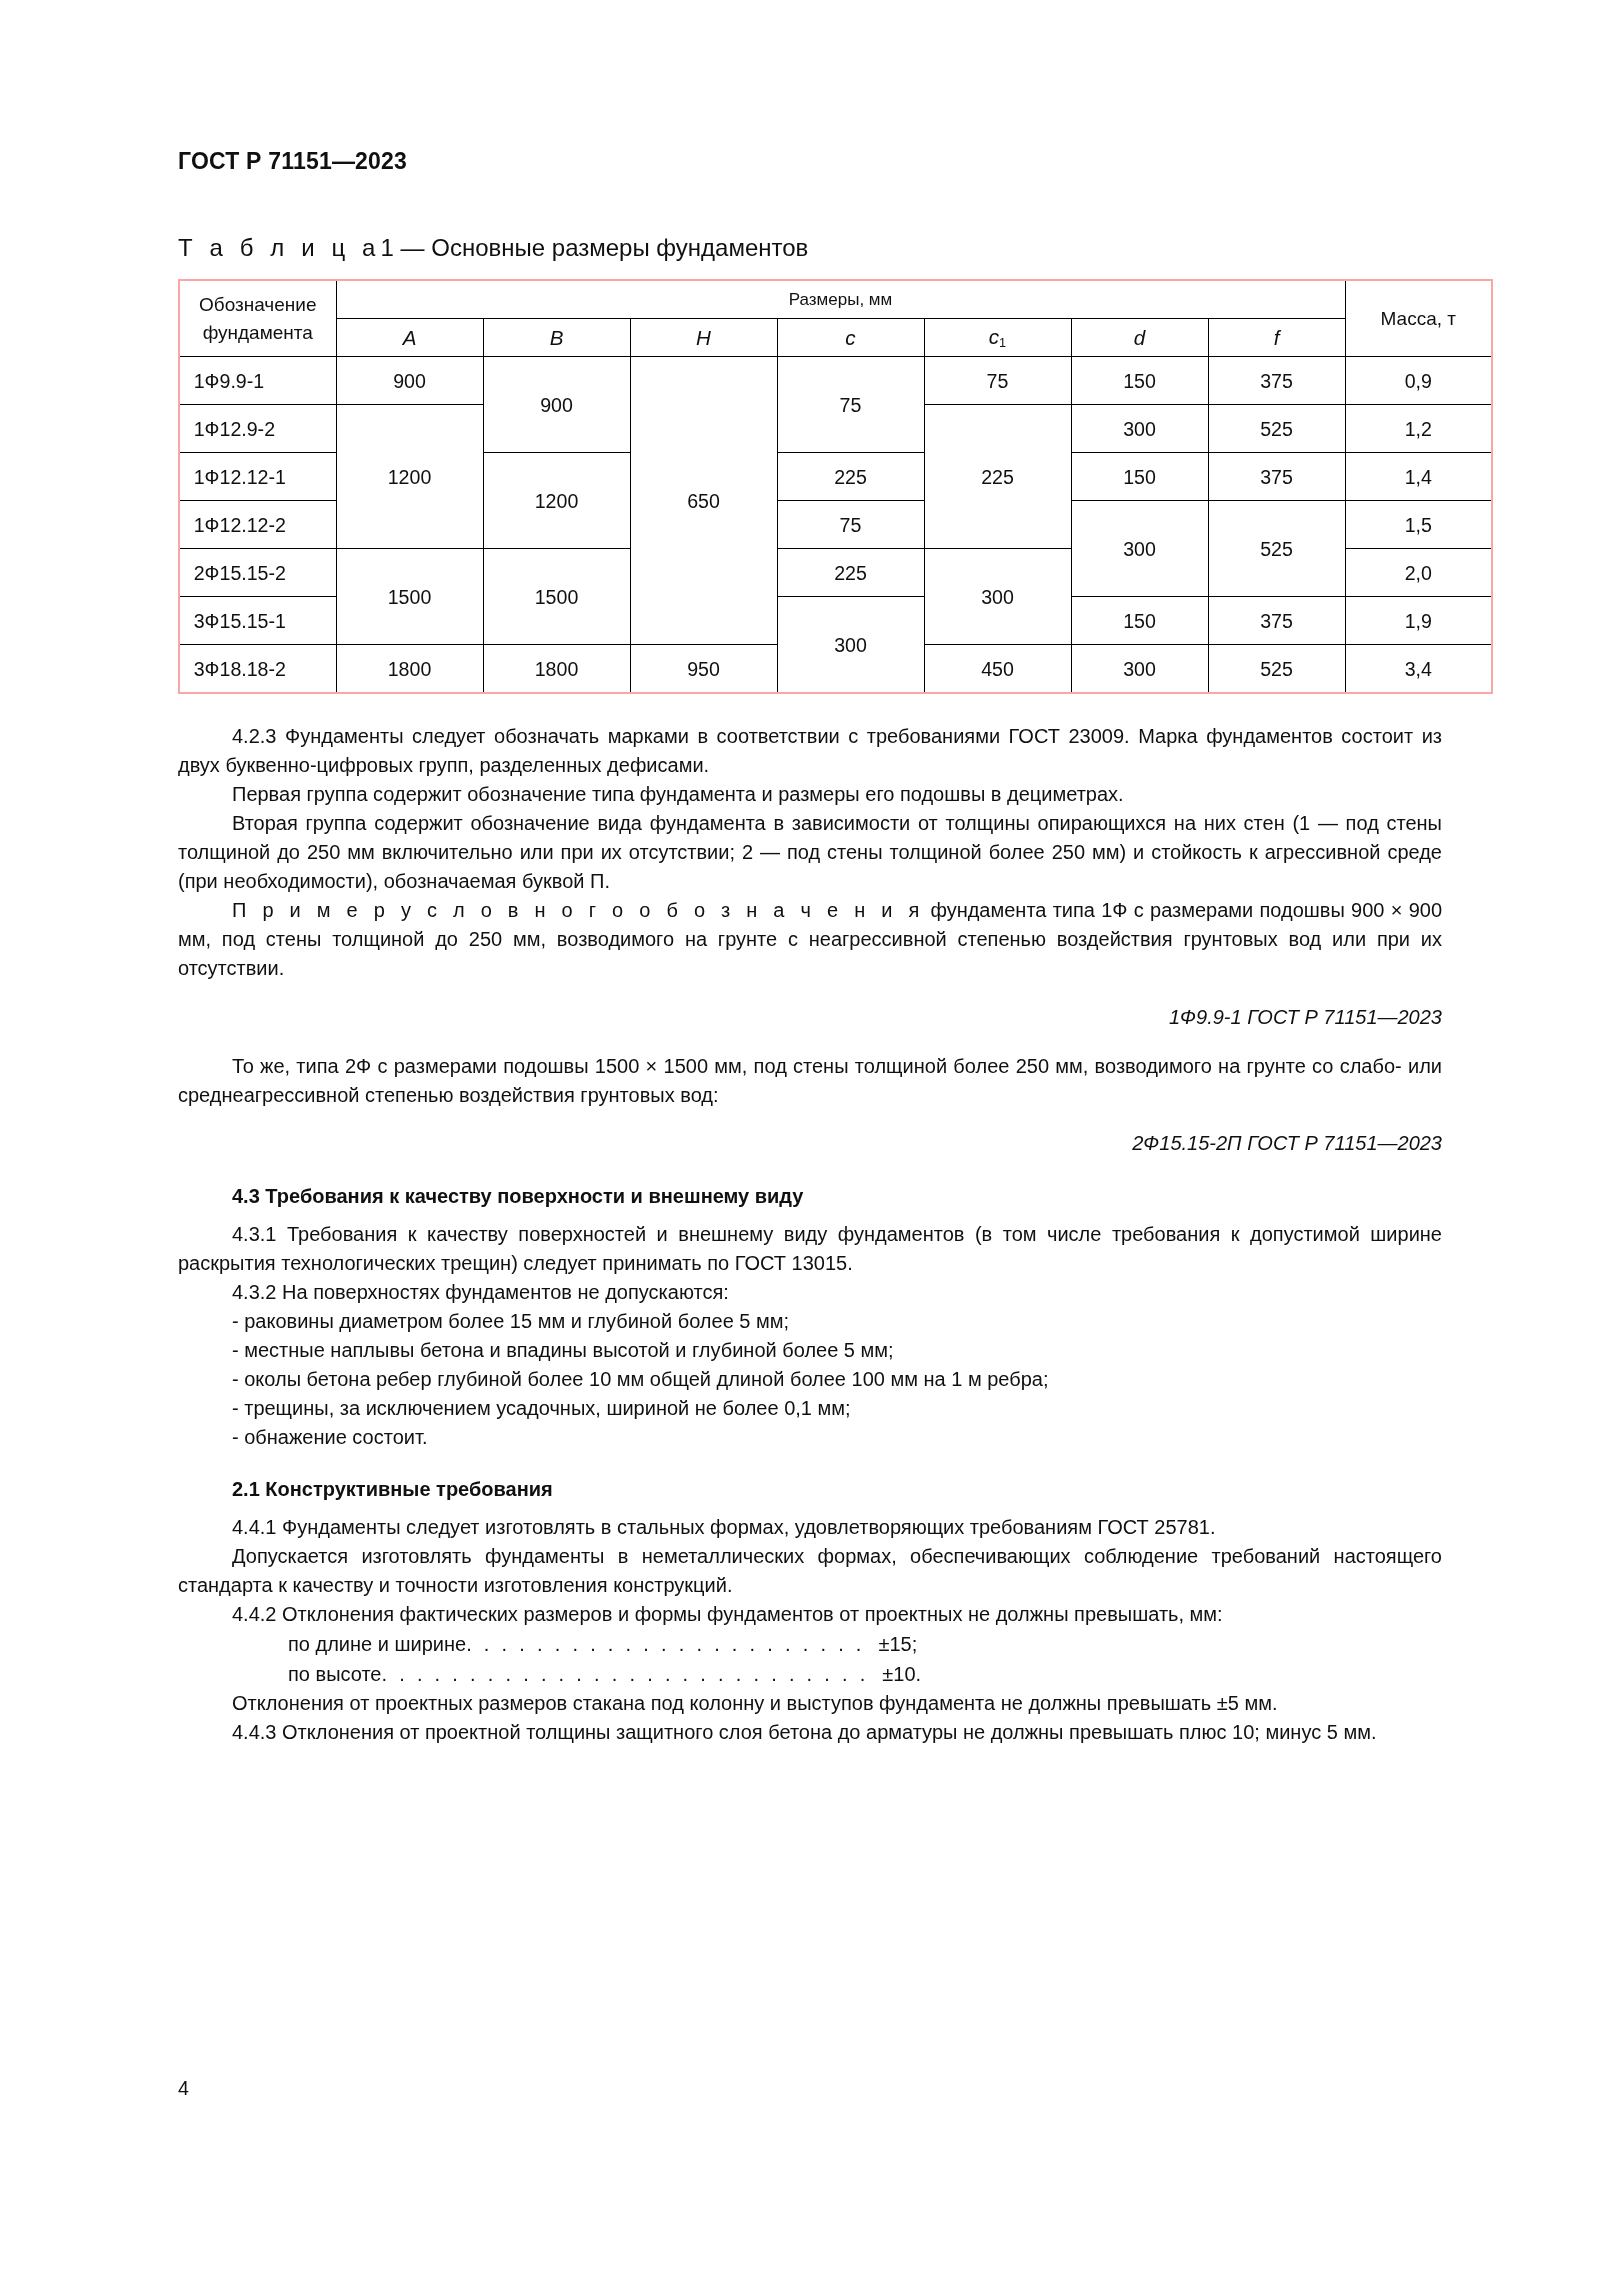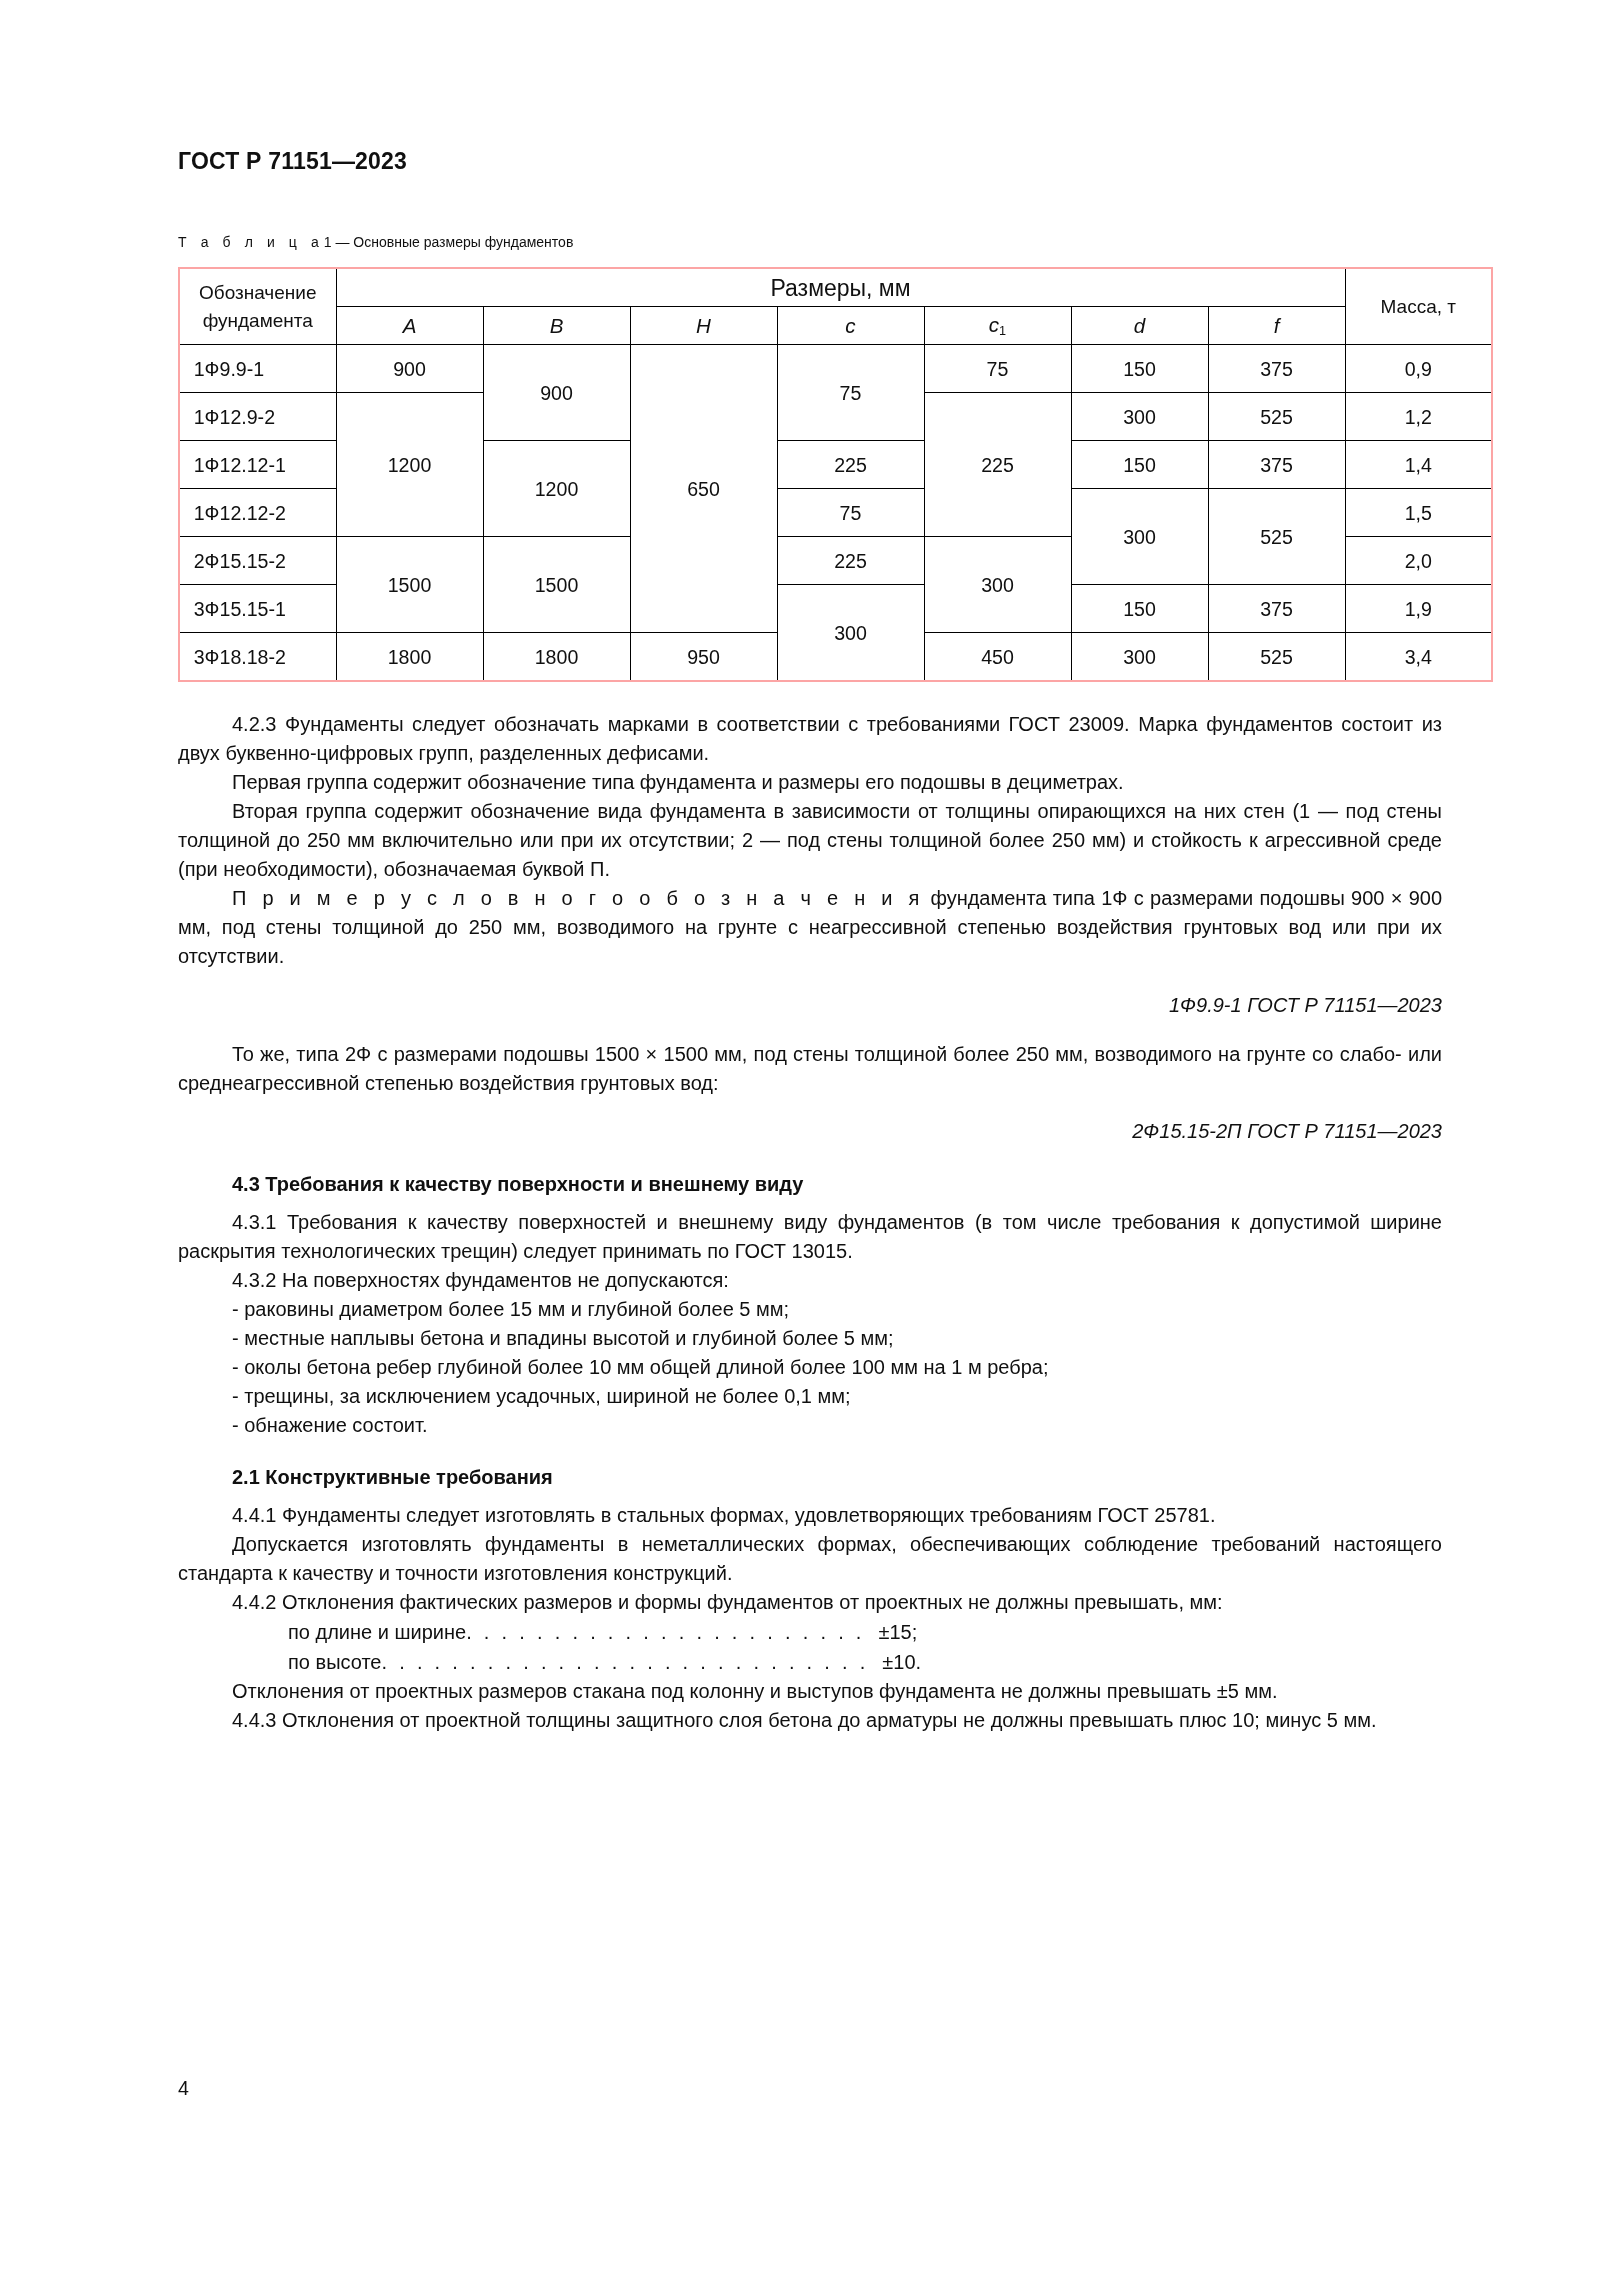--- a/index.html
+++ b/index.html
@@ -35,21 +35,21 @@
   .doc-header {
     font-size: 23px;
     font-weight: bold;
     letter-spacing: 0.2px;
     margin: 0 0 61px 0;
     line-height: 1;
   }
 
   
   .table-caption {
-    font-size: 14px;
+    font-size: 24px;
     margin: 0 0 16.7px 0;
     line-height: 1.2;
     white-space: nowrap;
   }
   .table-caption .tcap-word {
     letter-spacing: 5.1px;
   }
   .table-caption .tcap-rest {
     letter-spacing: 0;
   }
@@ -75,21 +75,21 @@
   table.dims .th-desig {
     width: 157px;
     line-height: 1.45;
     font-size: 19px;
   }
   table.dims .th-mass {
     width: 147px;
     font-size: 19px;
   }
   table.dims .th-size {
-    font-size: 23px;
+    font-size: 17px;
   }
   table.dims .hv {
     font-style: italic;
     font-size: 20.6px;
   }
   table.dims .hv sub {
     font-style: normal;
     font-size: 12.7px;
     vertical-align: -2.9px;
   }

